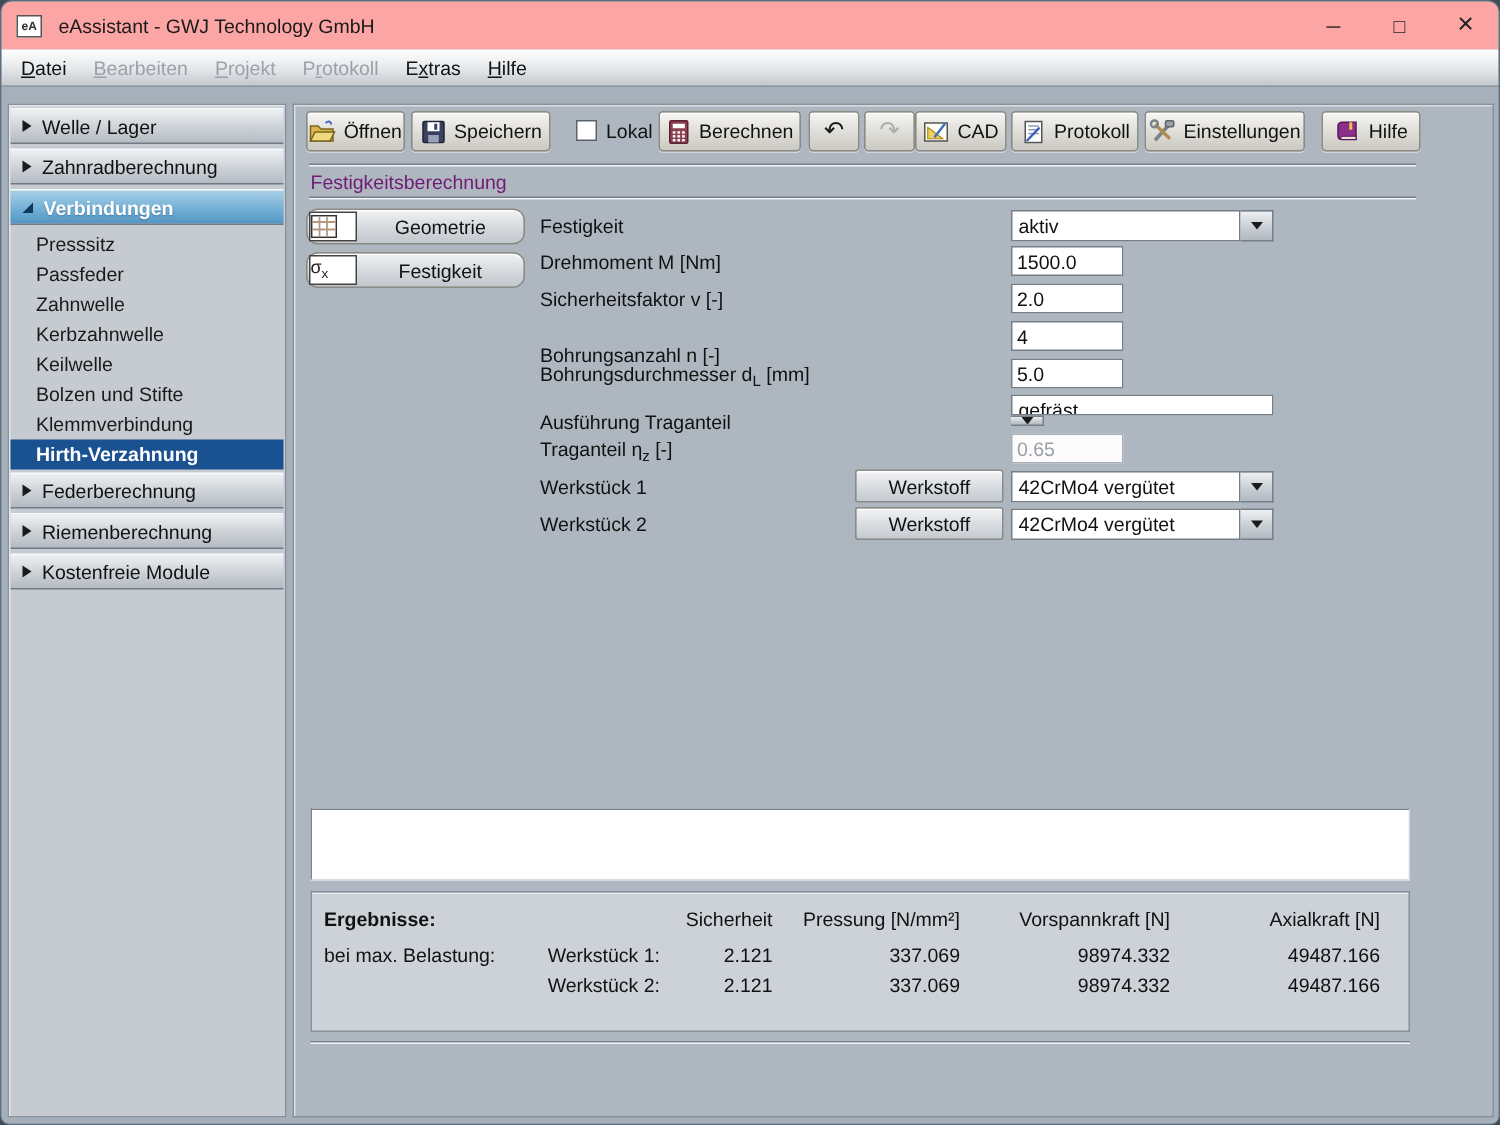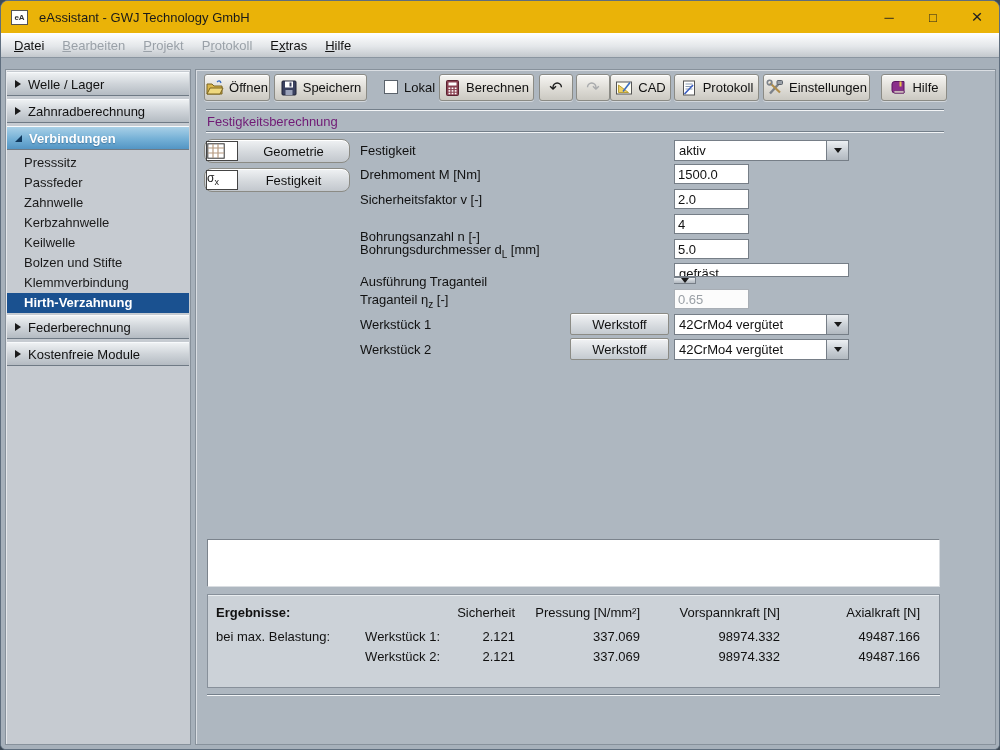--- a/index.html
+++ b/index.html
@@ -1,21 +1,21 @@
 <!DOCTYPE html>
 <html><head>
 <meta charset="utf-8">
 <style>
   * { box-sizing: border-box; margin: 0; padding: 0; }
   html,body { width:1000px; height:750px; }
   body { background:#3e4a56; font-family:"Liberation Sans", sans-serif; position:relative; }
   .window { position:absolute; inset:0; border:1px solid #5f6e7e; border-radius:8px 8px 6px 6px; overflow:hidden; background:#a6b0ba; }
 
   
-  .titlebar { height:32px; background:#eab308; display:flex; align-items:center; padding-left:10px; }
+  .titlebar { height:32px; background:#fca5a5; display:flex; align-items:center; padding-left:10px; }
   .app-icon { width:17px; height:15px; border:1px solid #555; background:#fff; font-size:8px; font-weight:bold; color:#333; display:flex; align-items:center; justify-content:center; letter-spacing:0; }
   .title-text { font-size:13px; color:#1a1a1a; margin-left:11px; }
   .win-controls { margin-left:auto; display:flex; height:100%; }
   .win-btn { width:44px; height:100%; display:flex; align-items:center; justify-content:center; color:#222; cursor:default; }
   .win-btn.min { font-size:13px; }
   .win-btn.max { font-size:13px; }
   .win-btn.close { font-size:19px; }
 
   
   .menubar { height:25px; background:linear-gradient(180deg,#ffffff 0%,#e4e7ea 55%,#c3c8cd 100%); border-bottom:1px solid #8a95a0; display:flex; align-items:center; padding-left:4px; }
@@ -137,20 +137,24 @@
         <div class="nav-item">Zahnwelle</div>
         <div class="nav-item">Kerbzahnwelle</div>
         <div class="nav-item">Keilwelle</div>
         <div class="nav-item">Bolzen und Stifte</div>
         <div class="nav-item">Klemmverbindung</div>
         <div class="nav-item selected">Hirth-Verzahnung</div>
       </div>
       <div class="nav-header">
         <span class="tri-right"></span>
         <span>Federberechnung</span>
+      </div>
+      <div class="nav-header">
+        <span class="tri-right"></span>
+        <span>Riemenberechnung</span>
       </div>
       <div class="nav-header">
         <span class="tri-right"></span>
         <span>Kostenfreie Module</span>
       </div>
     </div>
 
     <div class="panel main">
 
       <div class="tbtn" style="left:8px; width:66px;">

